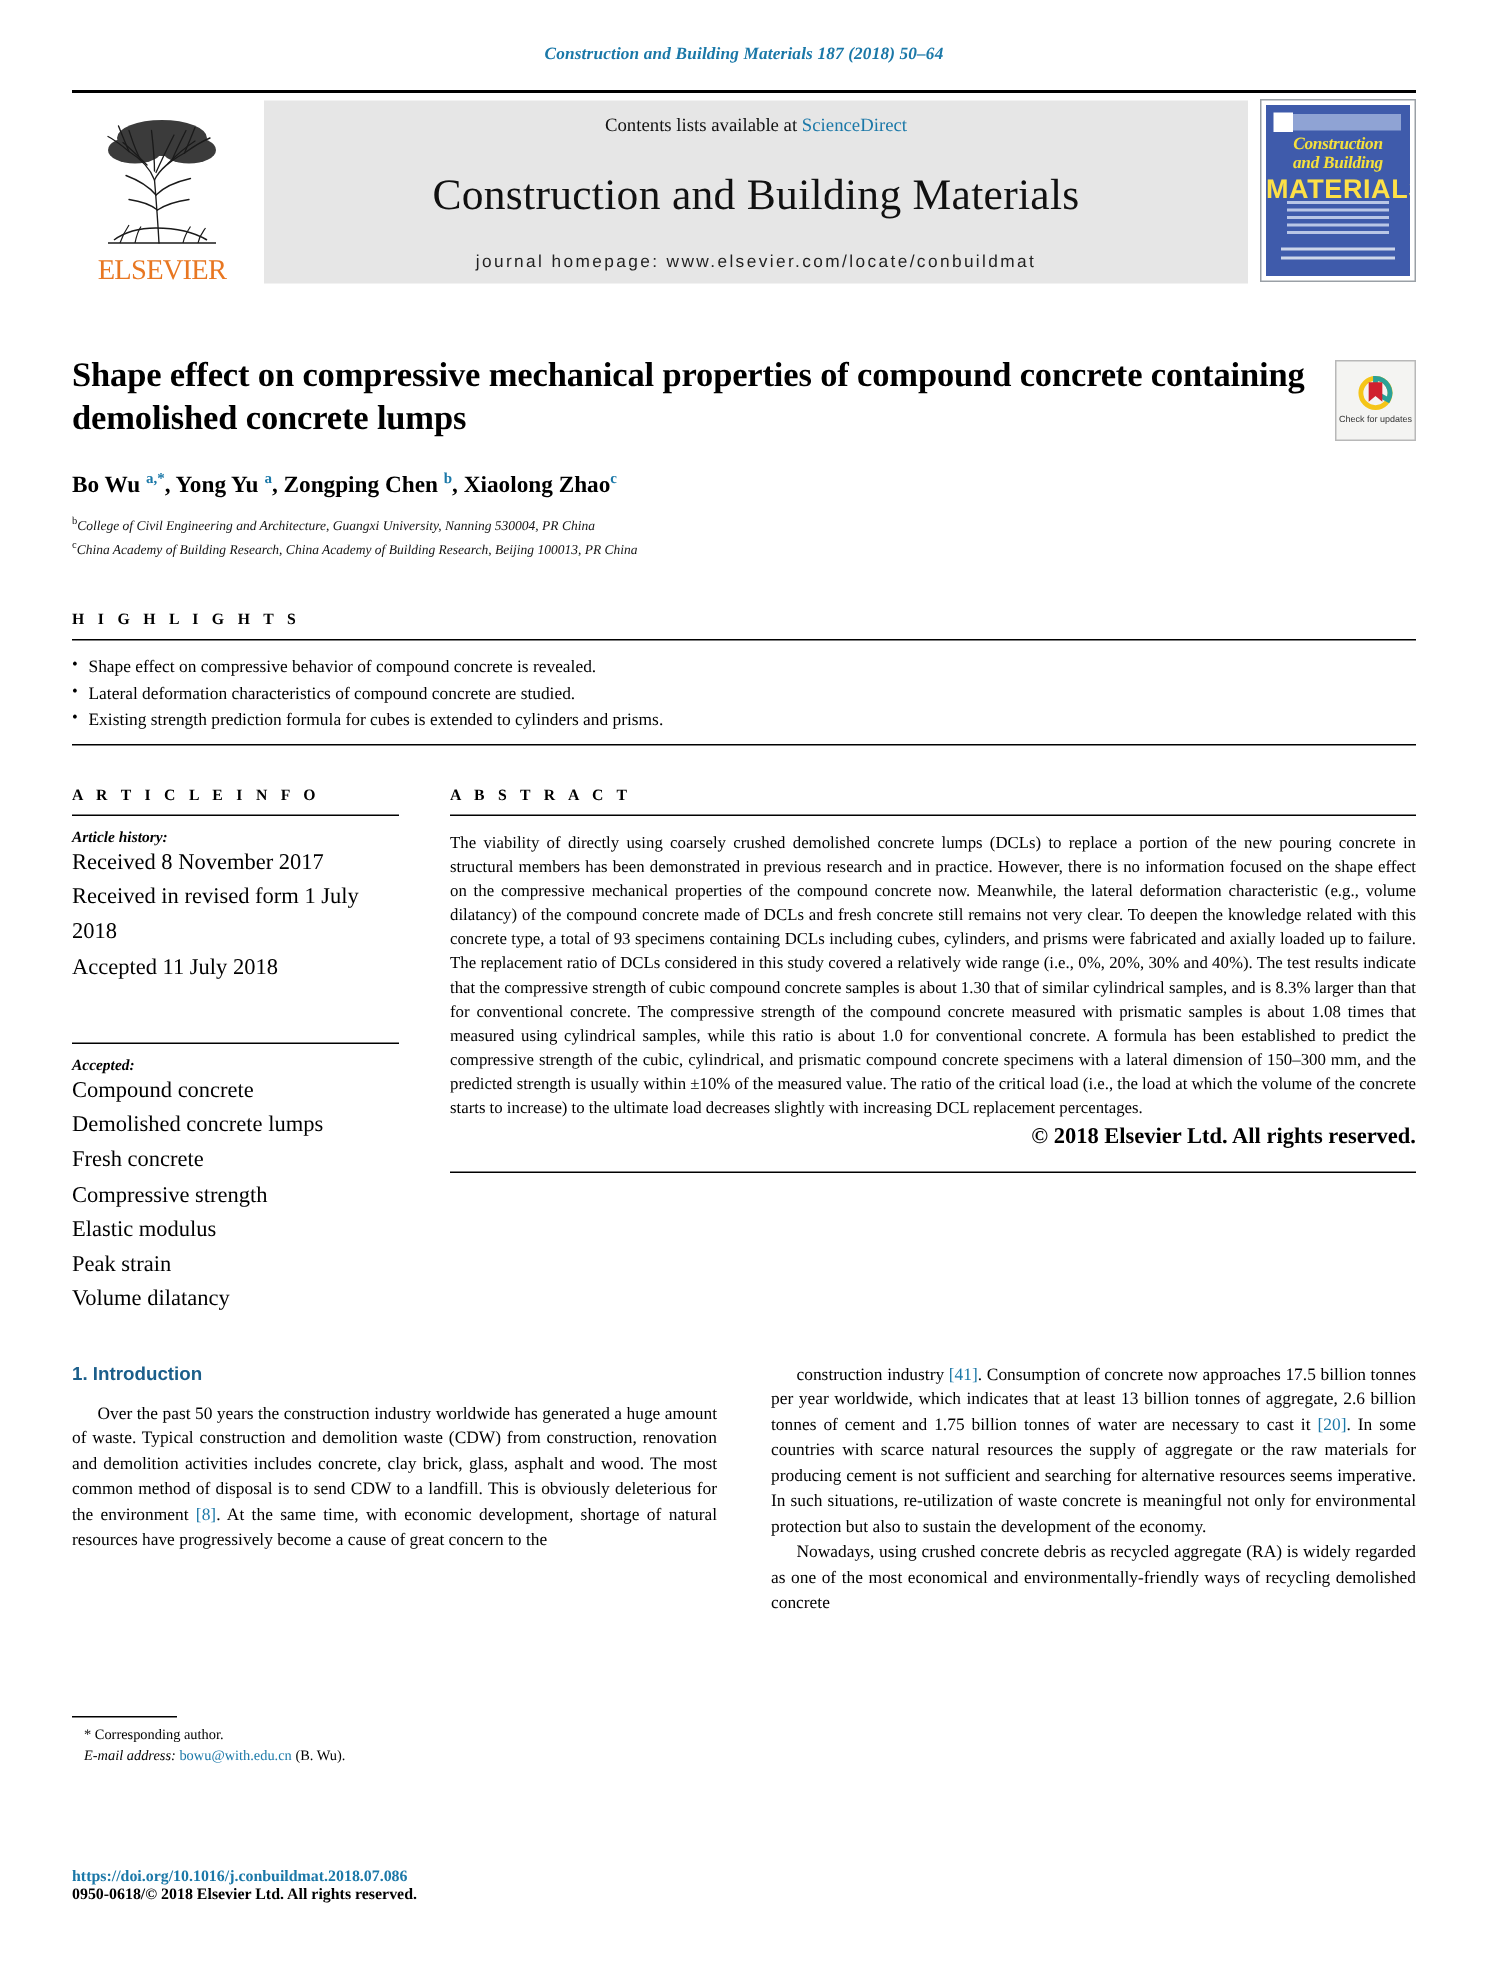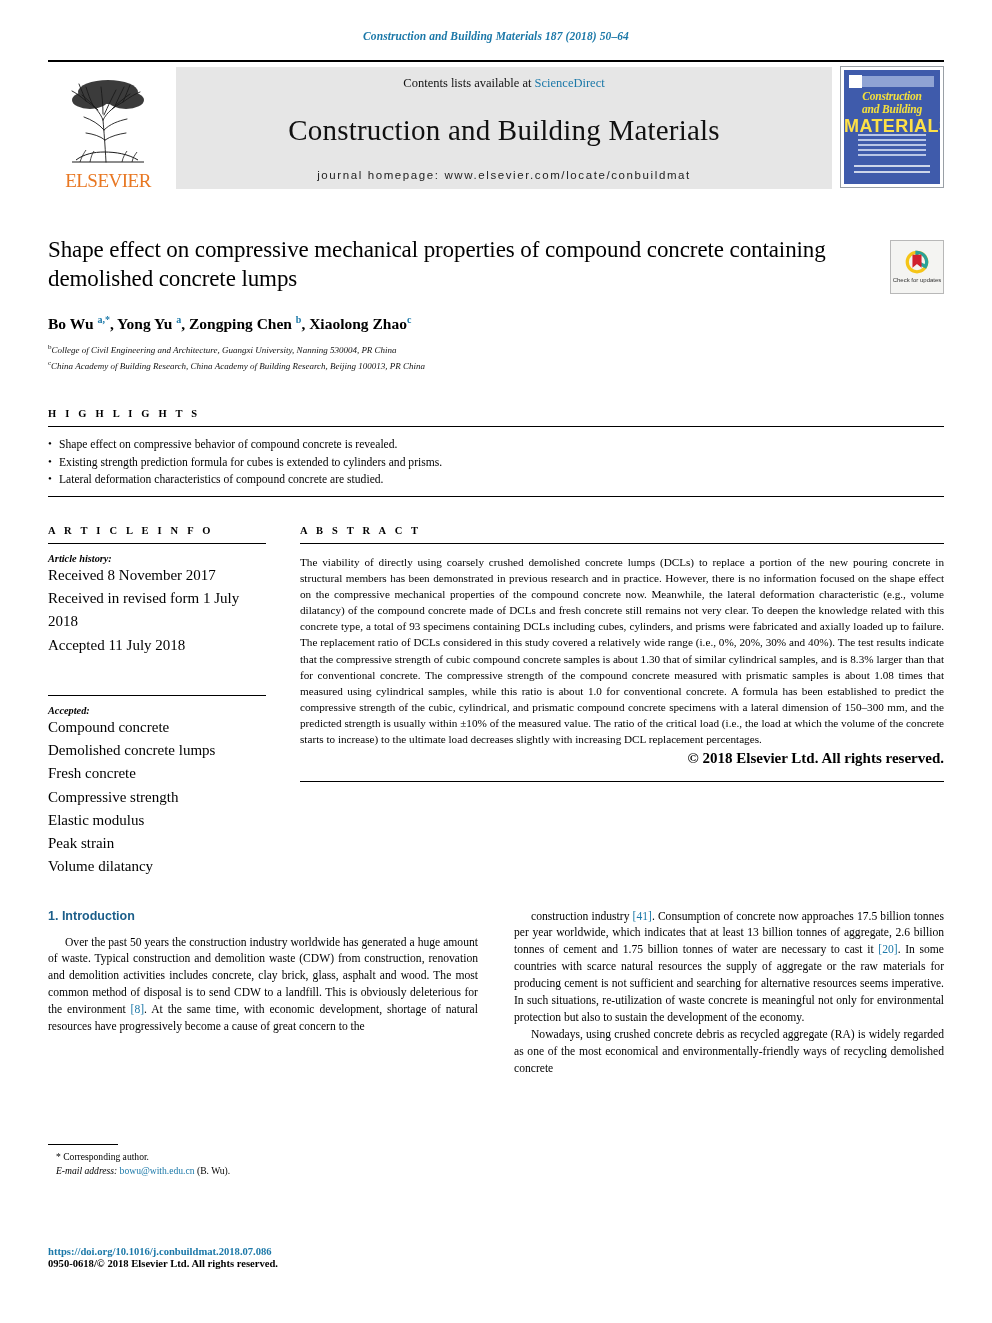--- a/index.html
+++ b/index.html
@@ -142,21 +142,21 @@
   
   .title-wrap{
     margin-top:44px;
     display:flex;
     align-items:flex-start;
   }
   .title-main{flex:1 1 auto;padding-right:18px;}
   h1.article-title{
     font-family:"Liberation Serif", serif;
     font-size:23px;
-    font-weight:400;
+    font-weight:700;
     line-height:1.26;
     margin:0;
     color:#000;
     letter-spacing:-.1px;
   }
   .authors{
     margin-top:20px;
     font-family:"Liberation Serif", serif;
     font-size:15.5px;
     font-weight:bold;
@@ -412,22 +412,22 @@
       </svg>
       <div class="cm-label">Check for updates</div>
     </div>
   </div>
 
   <div class="highlights">
     <div class="sec-head">H I G H L I G H T S</div>
     <div class="rule"></div>
     <ul class="hl-list">
         <li>Shape effect on compressive behavior of compound concrete is revealed.</li>
+        <li>Lateral deformation characteristics of compound concrete are studied.</li>
         <li>Existing strength prediction formula for cubes is extended to cylinders and prisms.</li>
-        <li>Lateral deformation characteristics of compound concrete are studied.</li>
       </ul>
     <div class="rule hl-bottom"></div>
   </div>
 
   <div class="info-abstract">
 
     <div class="col-info">
       <div class="sec-head">A R T I C L E   I N F O</div>
       <div class="info-rule"></div>
       <div class="info-body">

